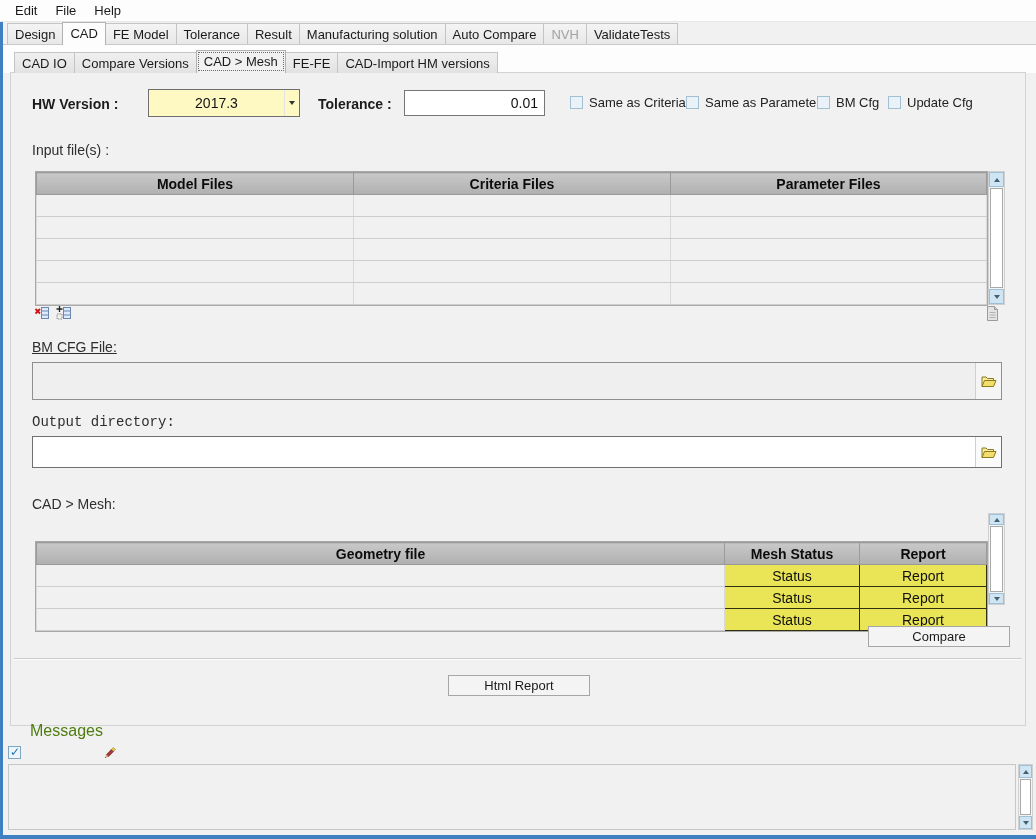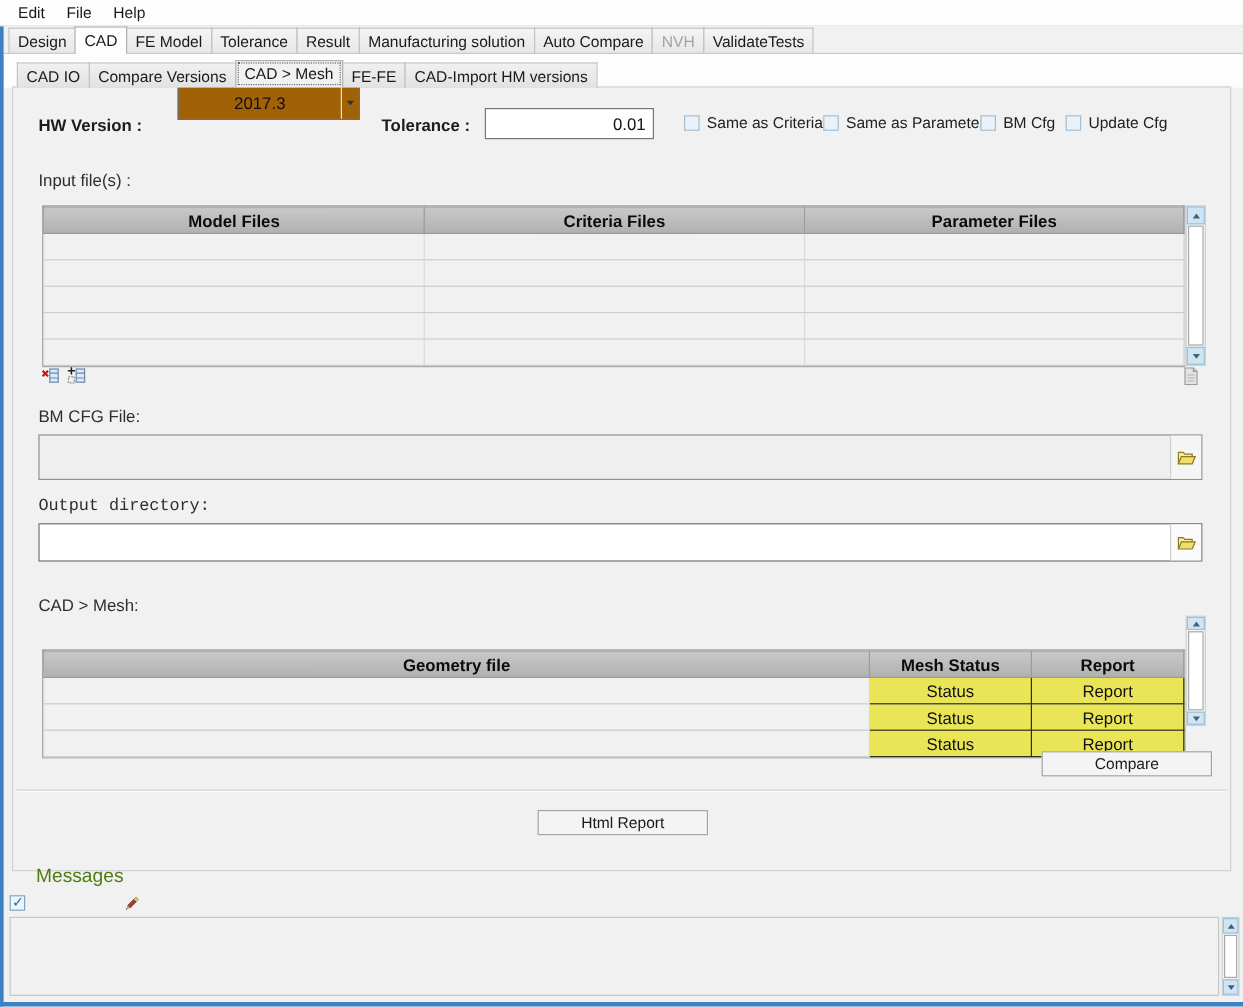--- a/index.html
+++ b/index.html
@@ -35,21 +35,21 @@
                  outline:1px dotted #6a6a6a; outline-offset:-3px; }
 
   
   .panel { position:absolute; left:10px; top:72px; width:1016px; height:654px; background:#f1f1f1;
            border:1px solid #d2d2d2; }
 
   .lbl   { position:absolute; font-size:14px; color:#2e2e2e; }
   .lbl.b { font-weight:bold; color:#1c1c1c; }
 
   
-  .dd { position:absolute; left:148px; top:72px; width:152px; height:28px; background:#a16207;
+  .dd { position:absolute; left:148px; top:89px; width:152px; height:28px; background:#fef9c3;
         border:1px solid #6f6f6f; display:flex; align-items:center; }
   .dd .val { flex:1; text-align:center; font-size:14px; color:#111; }
   .dd .arr { width:15px; height:100%; display:flex; align-items:center; justify-content:center; border-left:1px solid #e3e3e3; }
   .tri-dn { width:0; height:0; border-left:3.5px solid transparent; border-right:3.5px solid transparent; border-top:4px solid #333; }
 
   .tolinput { position:absolute; left:404px; top:90px; width:141px; height:26px; background:#fff;
               border:1px solid #767676; font-size:14px; color:#111; text-align:right; padding-right:6px;
               font-family:"Liberation Sans",sans-serif; }
 
   
@@ -231,21 +231,21 @@
   <div class="iconbtn" style="left:983px; top:304px;">
     <svg width="13" height="15" viewBox="0 0 13 15">
       <path d="M1.5 0.5 L8.5 0.5 L11.5 3.5 L11.5 14.5 L1.5 14.5 Z" fill="#e3e3e3" stroke="#9b9b9b"></path>
       <path d="M8.5 0.5 L8.5 3.5 L11.5 3.5" fill="#cfcfcf" stroke="#9b9b9b"></path>
       <line x1="3.5" y1="6.5" x2="9.5" y2="6.5" stroke="#b3b3b3"></line>
       <line x1="3.5" y1="9" x2="9.5" y2="9" stroke="#b3b3b3"></line>
       <line x1="3.5" y1="11.5" x2="9.5" y2="11.5" stroke="#b3b3b3"></line>
     </svg>
   </div>
 
-  <span class="lbl" style="left:32px; top:339px;">BM CFG File:</span>
+  <span class="lbl" style="left:32px; top:339px;text-decoration:underline;">BM CFG File:</span>
   <div class="filefield" style="left:32px; top:362px; width:970px; height:38px;">
     <input class="txt" disabled="" value="" style="">
     <span class="browse">
       <svg width="16" height="13" viewBox="0 0 16 13">
         <path d="M1 11.5 L1 2 L5 2 L6.5 3.5 L12.5 3.5 L12.5 5.5" fill="#f7e9a0" stroke="#8a7a1e"></path>
         <path d="M1 11.5 L3.5 5.5 L15 5.5 L12.5 11.5 Z" fill="#f3dd6d" stroke="#8a7a1e"></path>
       </svg>
     </span>
   </div>
 

